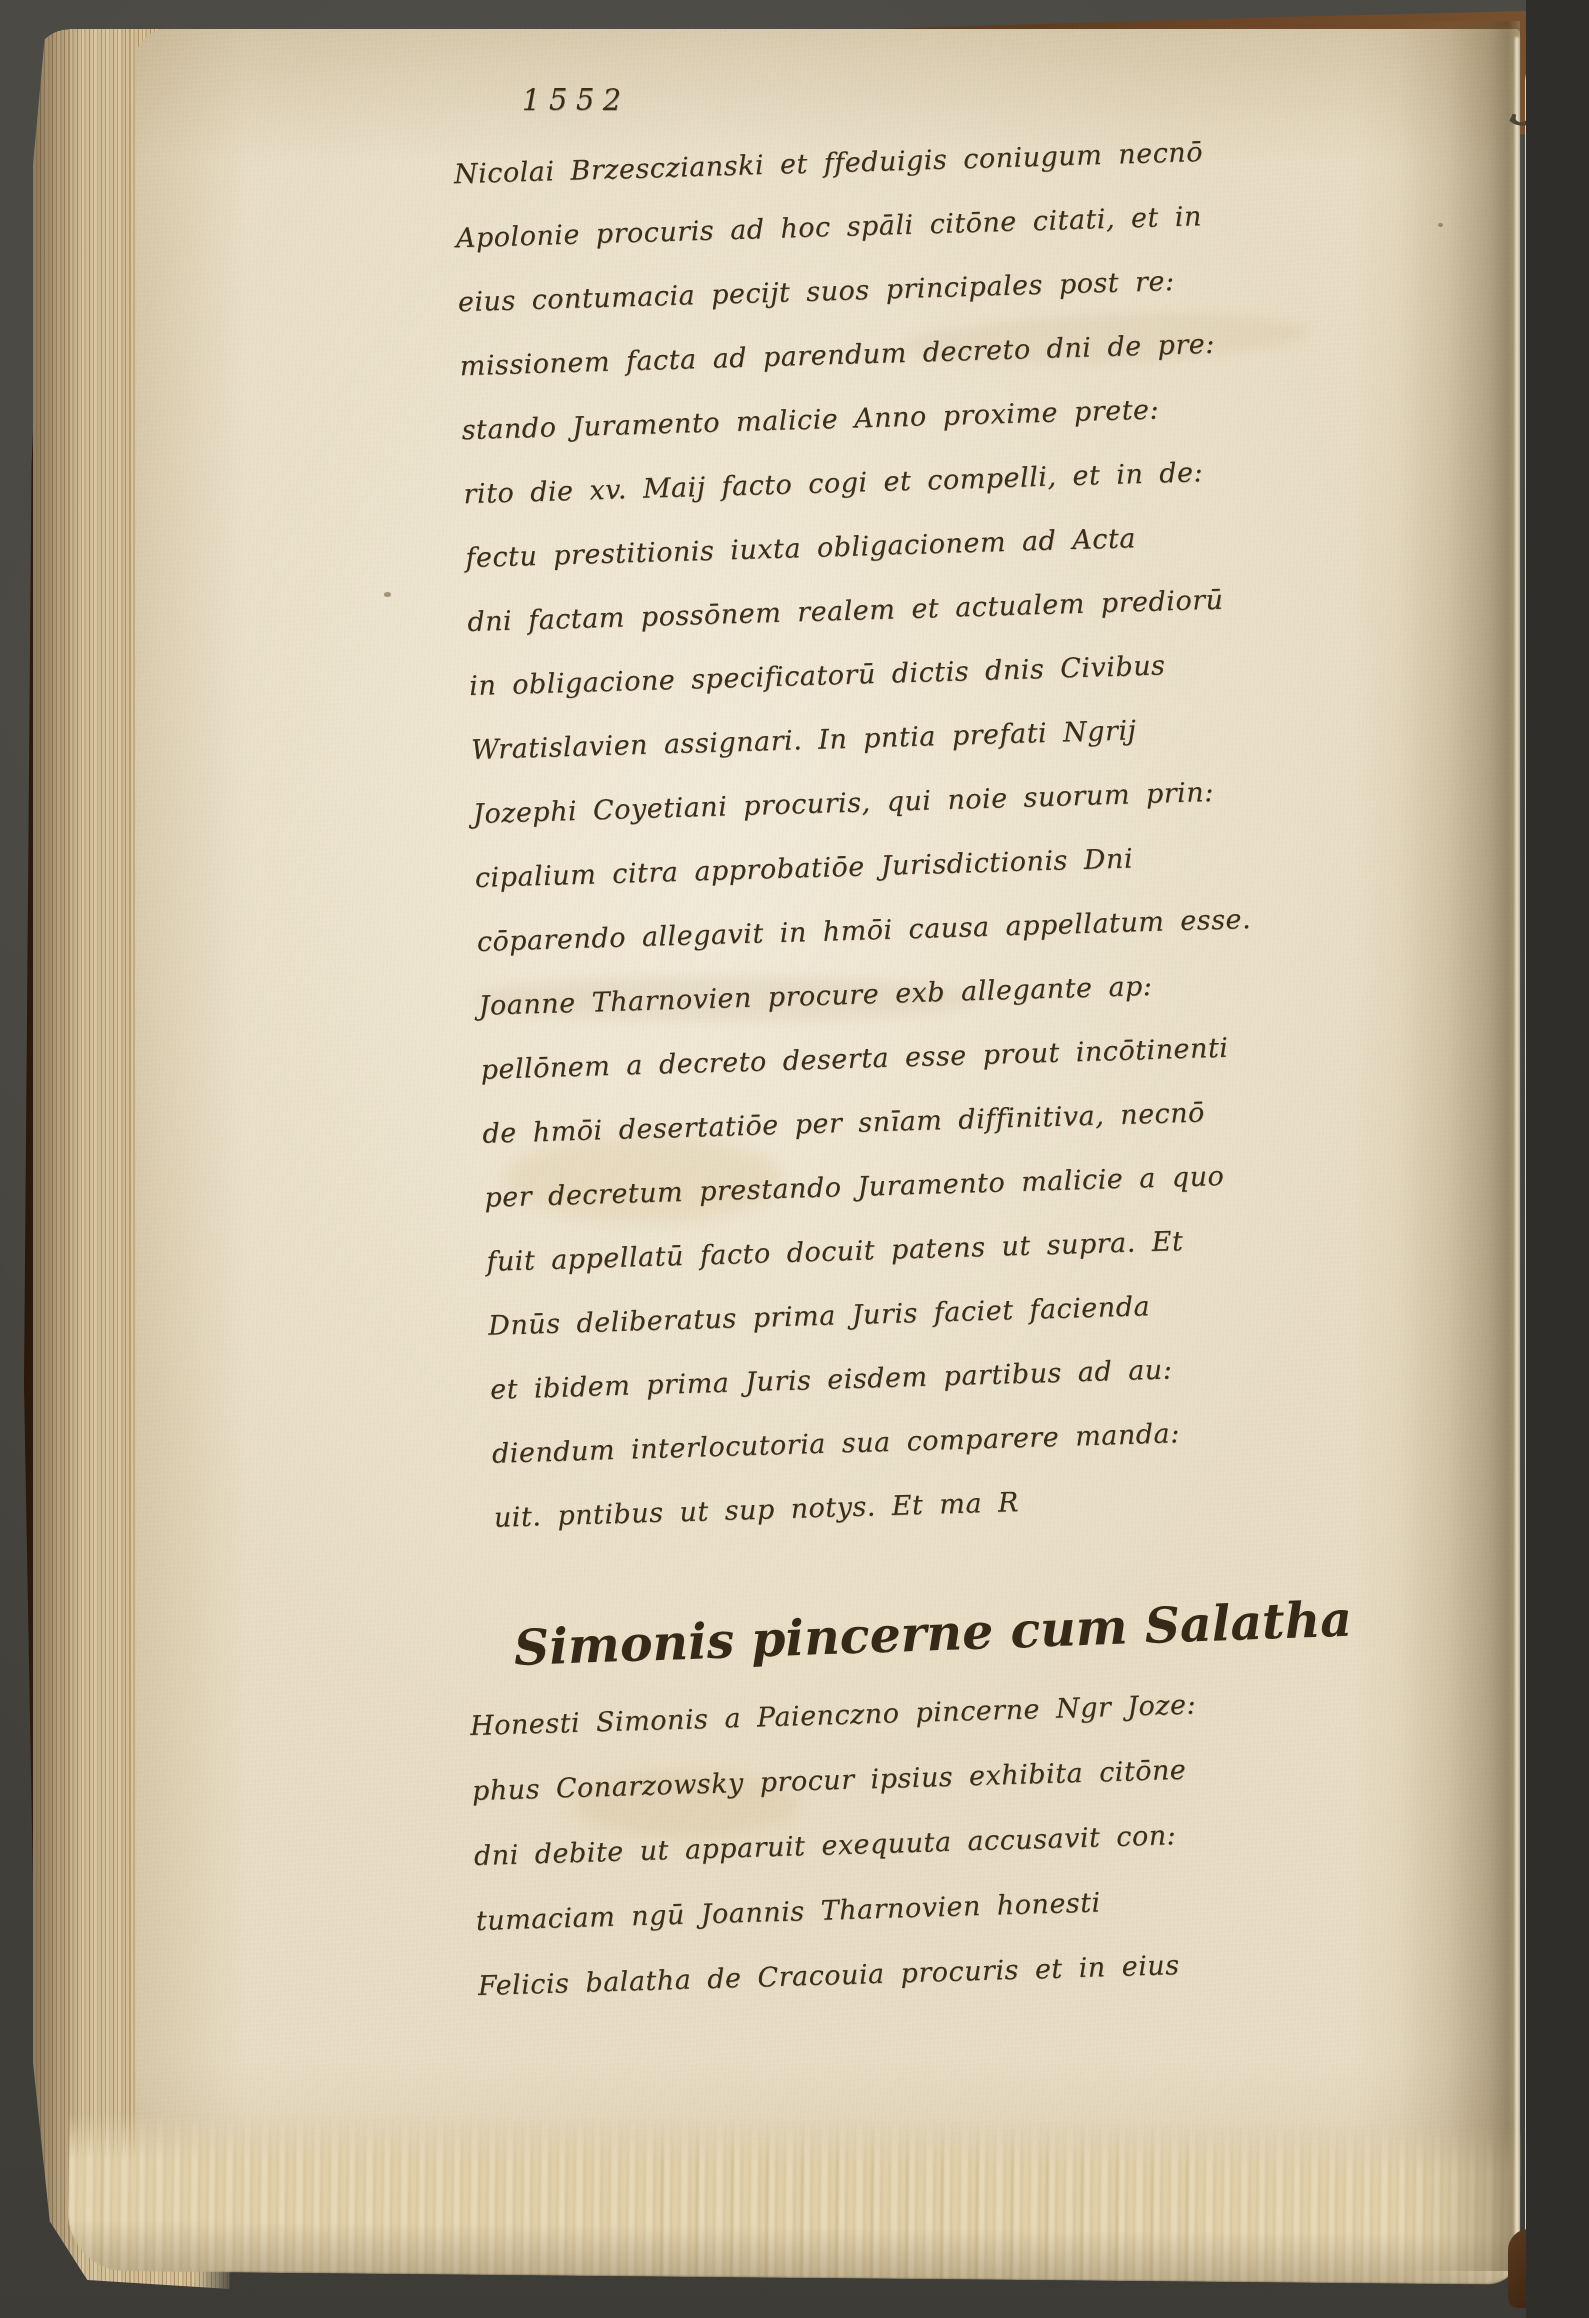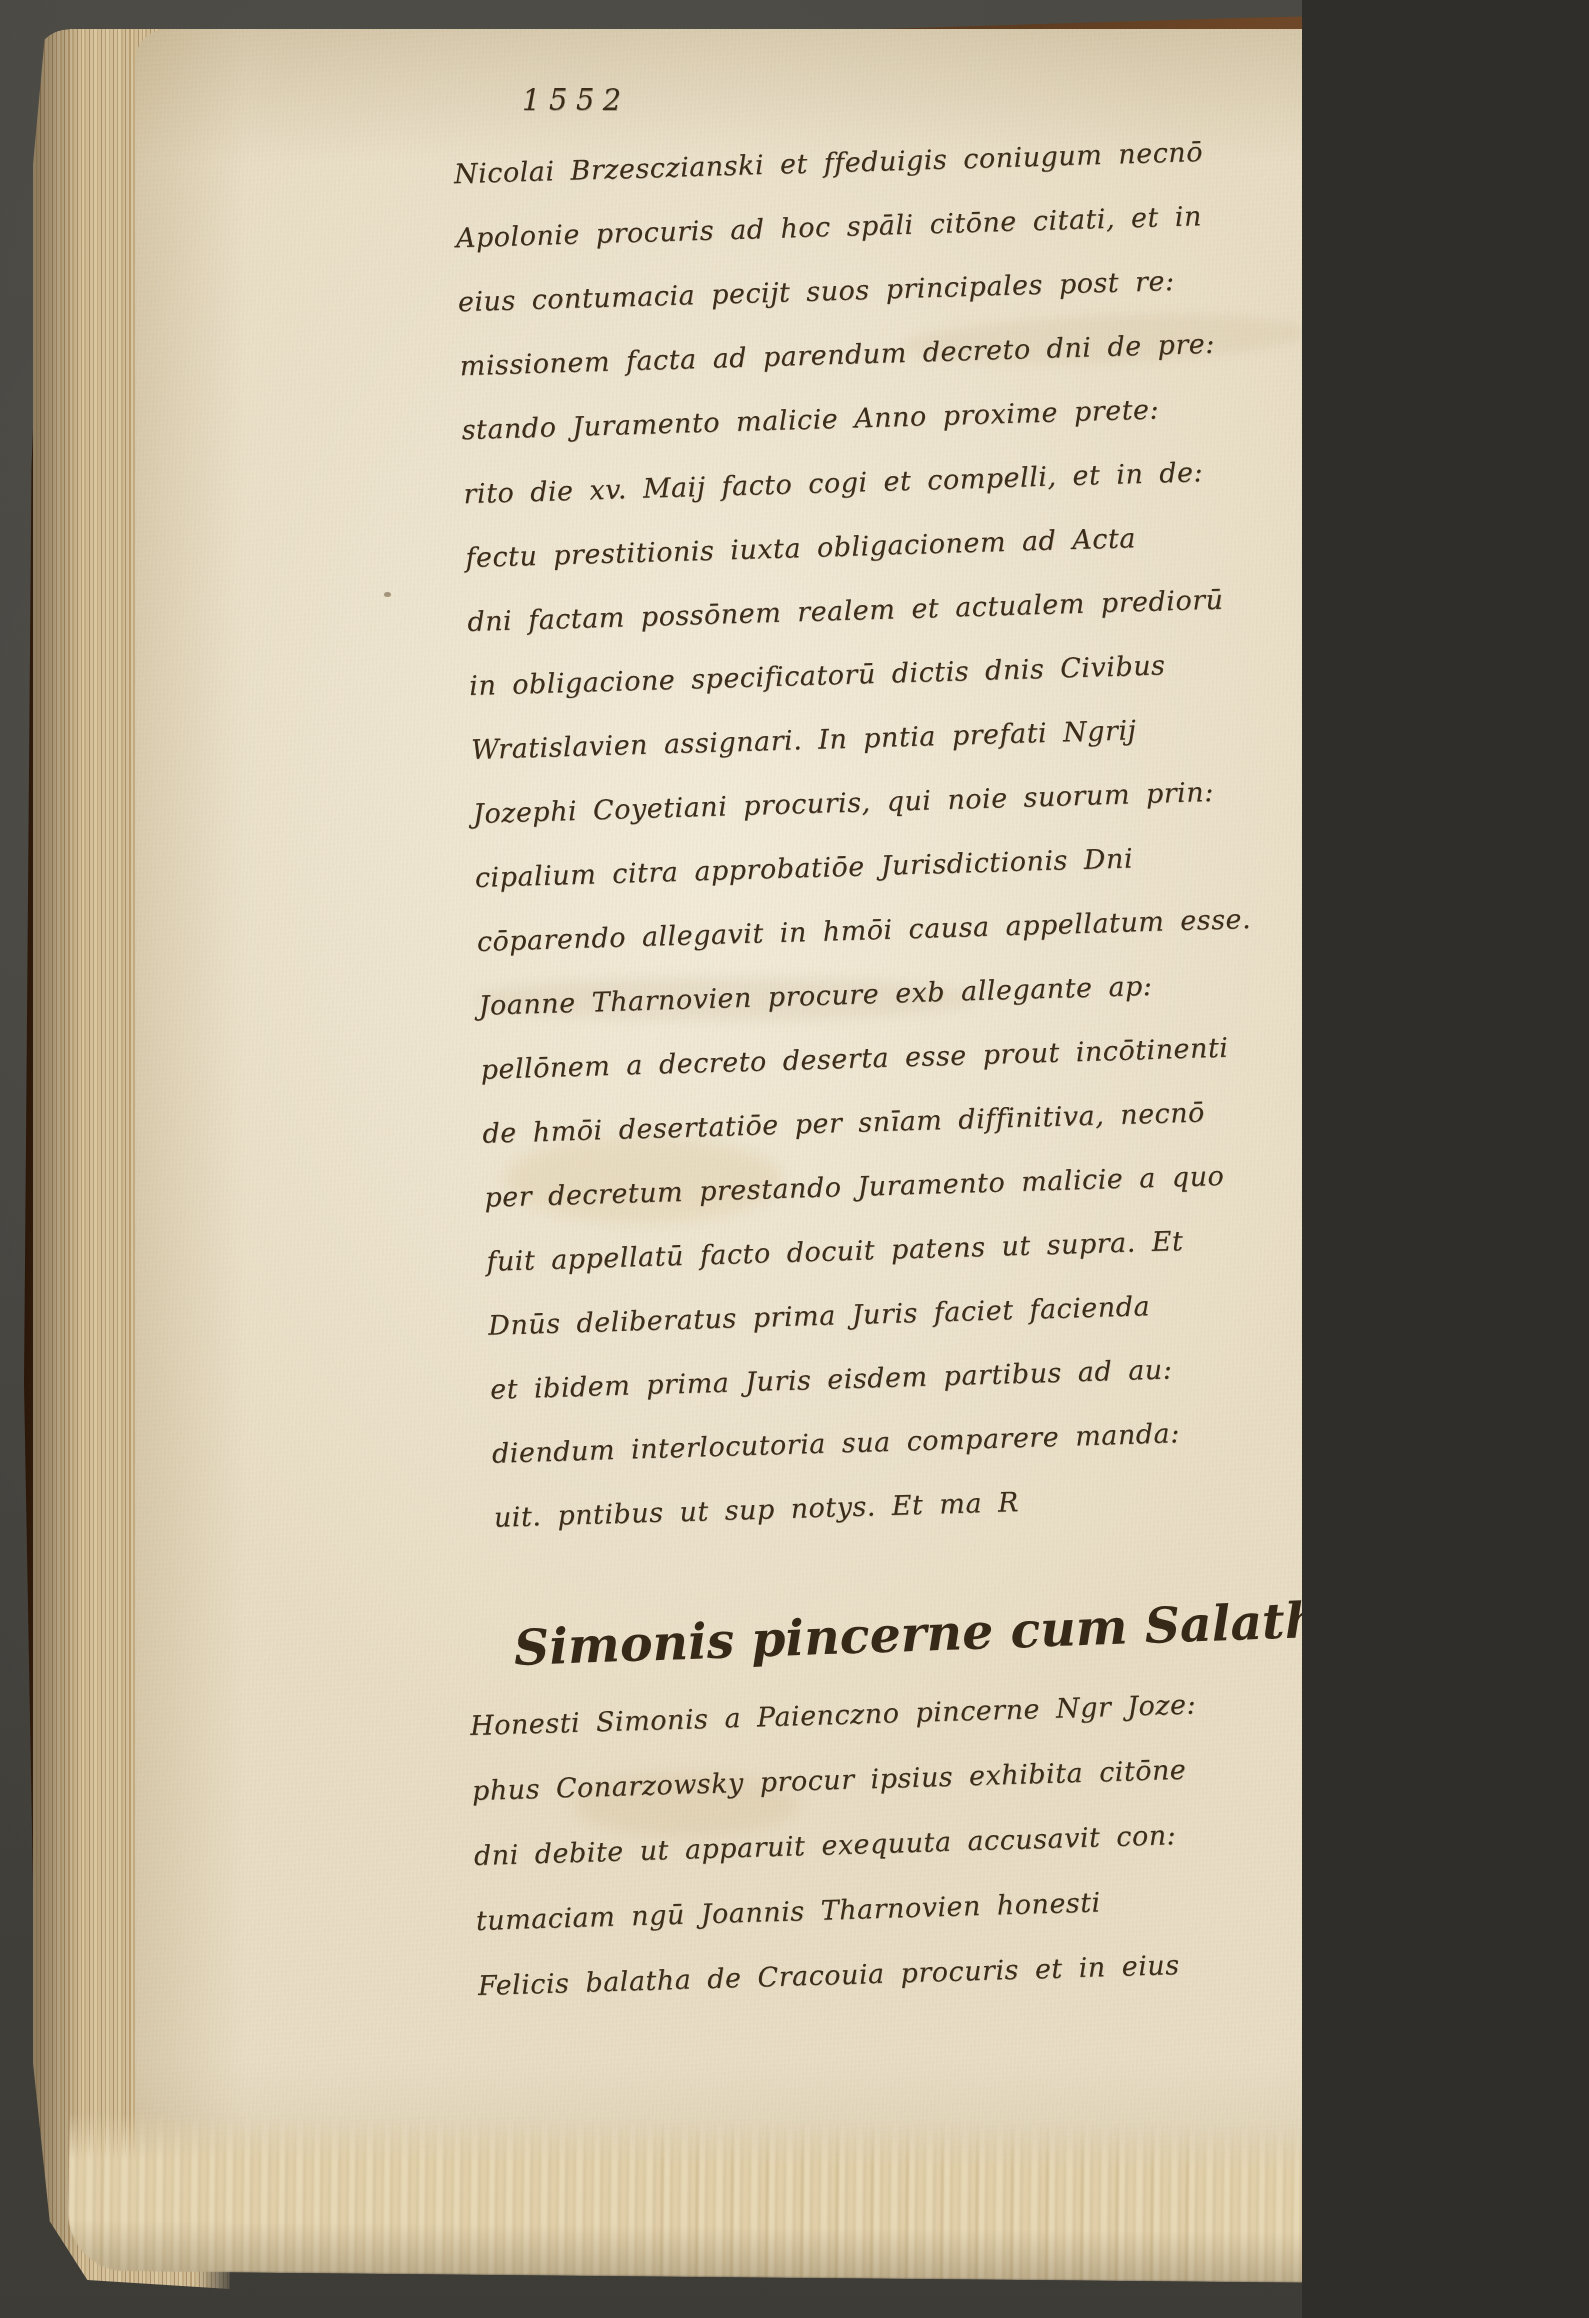--- a/index.html
+++ b/index.html
@@ -1,17 +1,17 @@
 <!DOCTYPE html>
 <html style="font-size:8.5px"><head>
 <meta charset="utf-8">
 <style>
   html,body{margin:0;padding:0;background:#2f2e2b;}
   #scene{
-    position:relative;width:1302px;height:2319px;overflow:hidden;
+    position:relative;width:1526px;height:2319px;overflow:hidden;
     background:
       radial-gradient(ellipse 1272px 1696px at 40% 40%, rgba(255,255,255,0.05), transparent 70%),
       linear-gradient(180deg,#4b4a44 0%, #474540 45%, #3e3c37 100%);
     font-family:"DejaVu Serif", serif;
   }
   
   .top-leather{
     position:absolute;left:106px;top:9.5px;width:1484px;height:130px;
     background:linear-gradient(100deg,#33200f 0%,#4d3018 40%,#6b4526 75%,#7b5331 100%);
     clip-path:polygon(0 26%,30% 22%,55% 14%,78% 6%,100% 0,100% 100%,86% 88%,62% 46%,34% 40%,0 38%);

